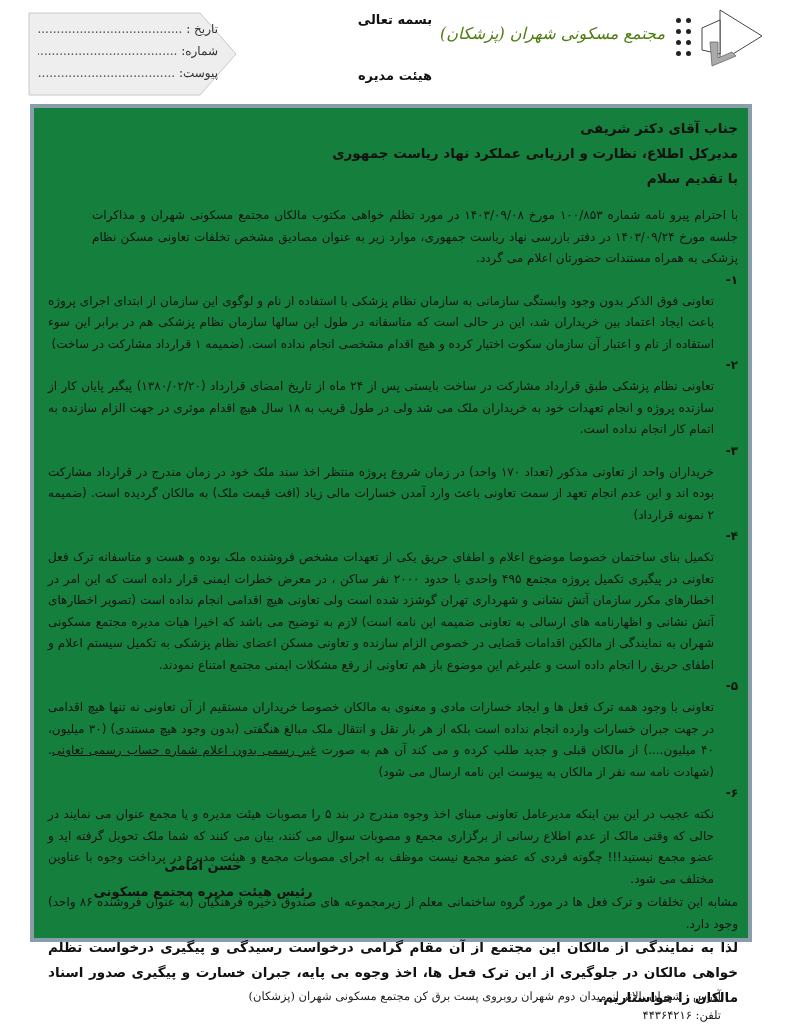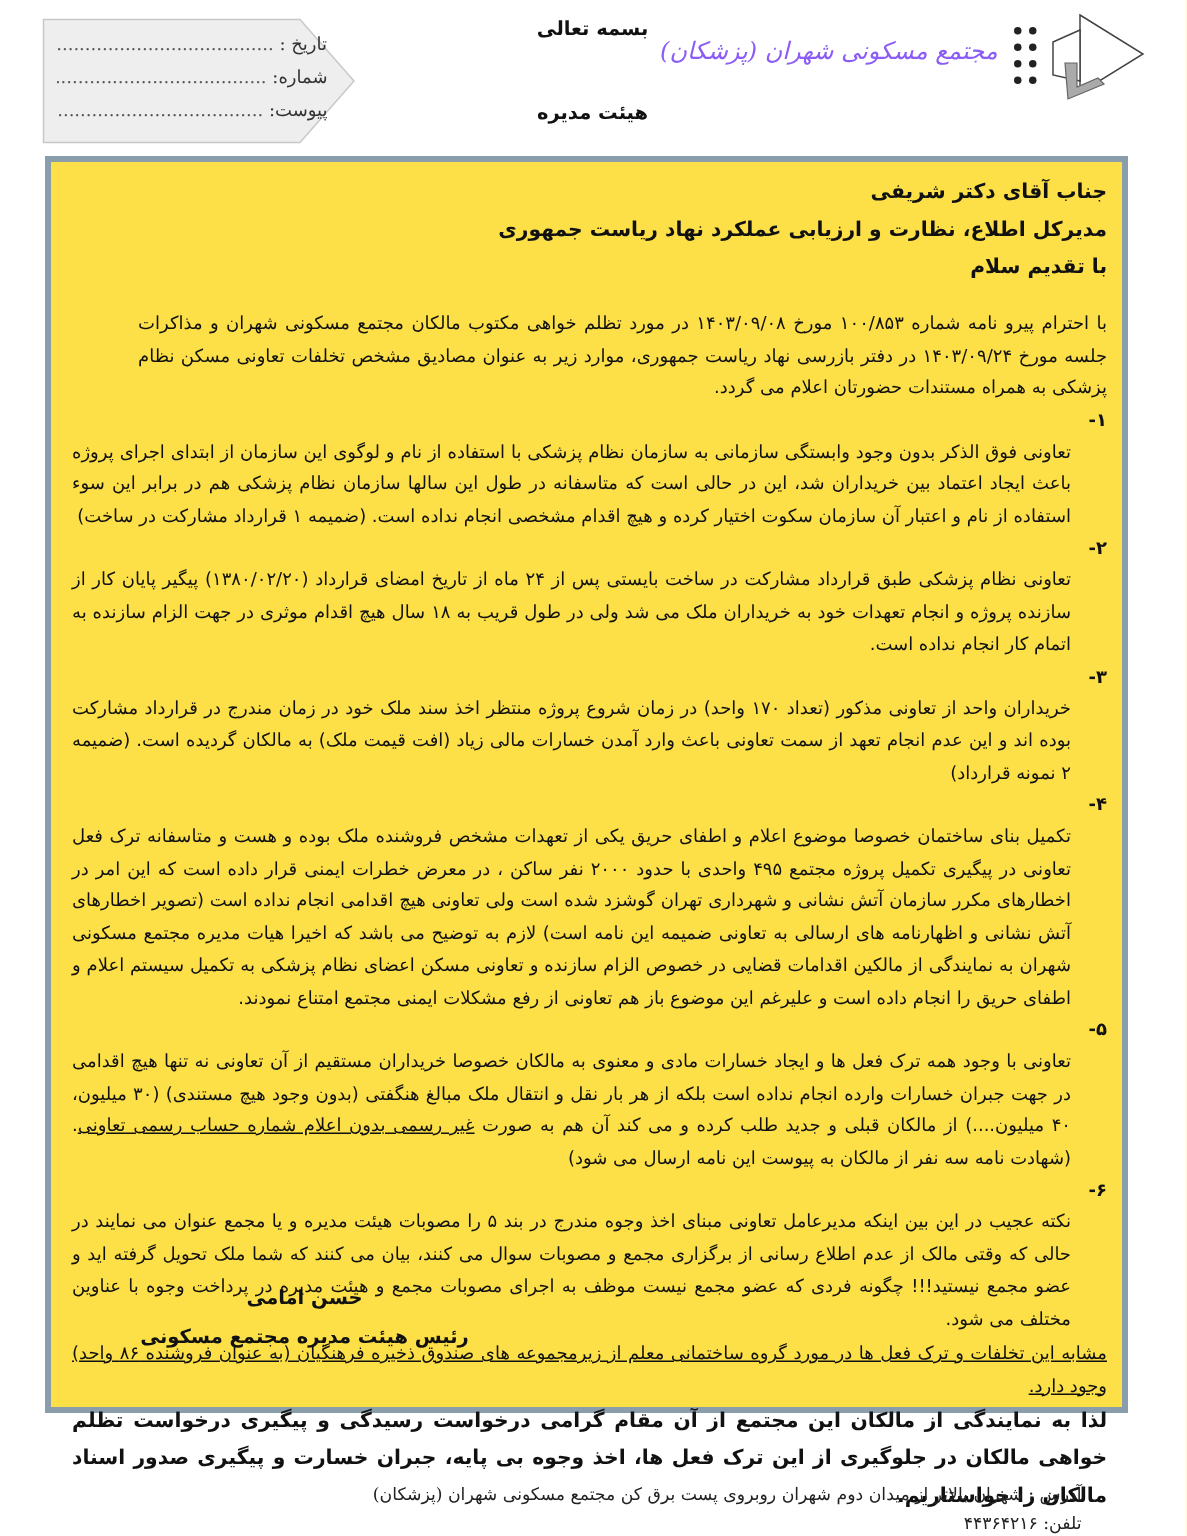--- a/index.html
+++ b/index.html
@@ -17,43 +17,43 @@
     font-family: "DejaVu Serif", serif; font-size: 12px; color: #333;
   }
   .meta-line { height: 22px; line-height: 22px; white-space: nowrap; overflow: hidden; }
   .meta-line .dots { color: #555; letter-spacing: 0; }
   .center-titles { position: absolute; left: 300px; top: 0; width: 190px; text-align: center; direction: rtl; }
   .bismillah { position: absolute; top: 12px; width: 190px; font-weight: bold; font-size: 13px; }
   .board { position: absolute; top: 68px; width: 190px; font-weight: bold; font-size: 13px; }
   .logo { position: absolute; left: 540px; top: 4px; width: 230px; height: 70px; }
   .logo-text {
     position: absolute; right: 105px; top: 20px; direction: rtl; white-space: nowrap;
-    font-family: "DejaVu Serif", serif; font-style: italic; font-size: 16px; color: #8b5cf6;
+    font-family: "DejaVu Serif", serif; font-style: italic; font-size: 16px; color: #4d7c0f;
   }
   .logo-dots { position: absolute; left: 136px; top: 14px; width: 22px; height: 44px; }
   .logo-dots span {
     position: absolute; width: 5px; height: 5px; border-radius: 50%; background: #222;
   }
   .logo-tri { position: absolute; left: 158px; top: 2px; }
 
   .frame {
     position: absolute; left: 30px; top: 104px; width: 722px; height: 838px;
-    border: 4px solid #8a9dab; background: #fde047; box-sizing: border-box;
+    border: 4px solid #8a9dab; background: #15803d; box-sizing: border-box;
   }
   .content {
     position: absolute; left: 14px; right: 10px; top: 8px; direction: rtl; text-align: justify;
   }
   .addr-line { font-weight: bold; font-size: 13.5px; line-height: 25px; }
   .salute { font-weight: bold; font-size: 13.5px; line-height: 25px; margin-top: 0; }
   .para { font-size: 12px; line-height: 21.5px; margin-top: 14px; margin-left: 44px; }
   .item { display: flex; font-size: 12px; line-height: 21.5px; }
   .item .num { width: 24px; flex: 0 0 24px; font-weight: bold; }
   .item .txt { flex: 1; text-align: justify; margin-top: 21px; }
   .u { text-decoration: underline; }
-  .similar { font-size: 12px; line-height: 21.5px; text-decoration: underline; margin-top: 2px; }
+  .similar { font-size: 12px; line-height: 21.5px; margin-top: 2px; }
   .closing { font-weight: bold; font-size: 13.5px; line-height: 25px; margin-top: 0; }
   .signature {
     position: absolute; left: 54px; top: 745px; width: 230px; direction: rtl; text-align: center;
     font-weight: bold; font-size: 13px; line-height: 26px;
   }
   .footer {
     position: absolute; left: 200px; right: 70px; top: 950px; direction: rtl;
     font-family: "DejaVu Serif", serif; font-size: 11.5px; color: #222; line-height: 19px; margin-top: 37px;
   }
   .footer .web-val { direction: ltr; unicode-bidi: embed; font-size: 13px; text-align: center; }

